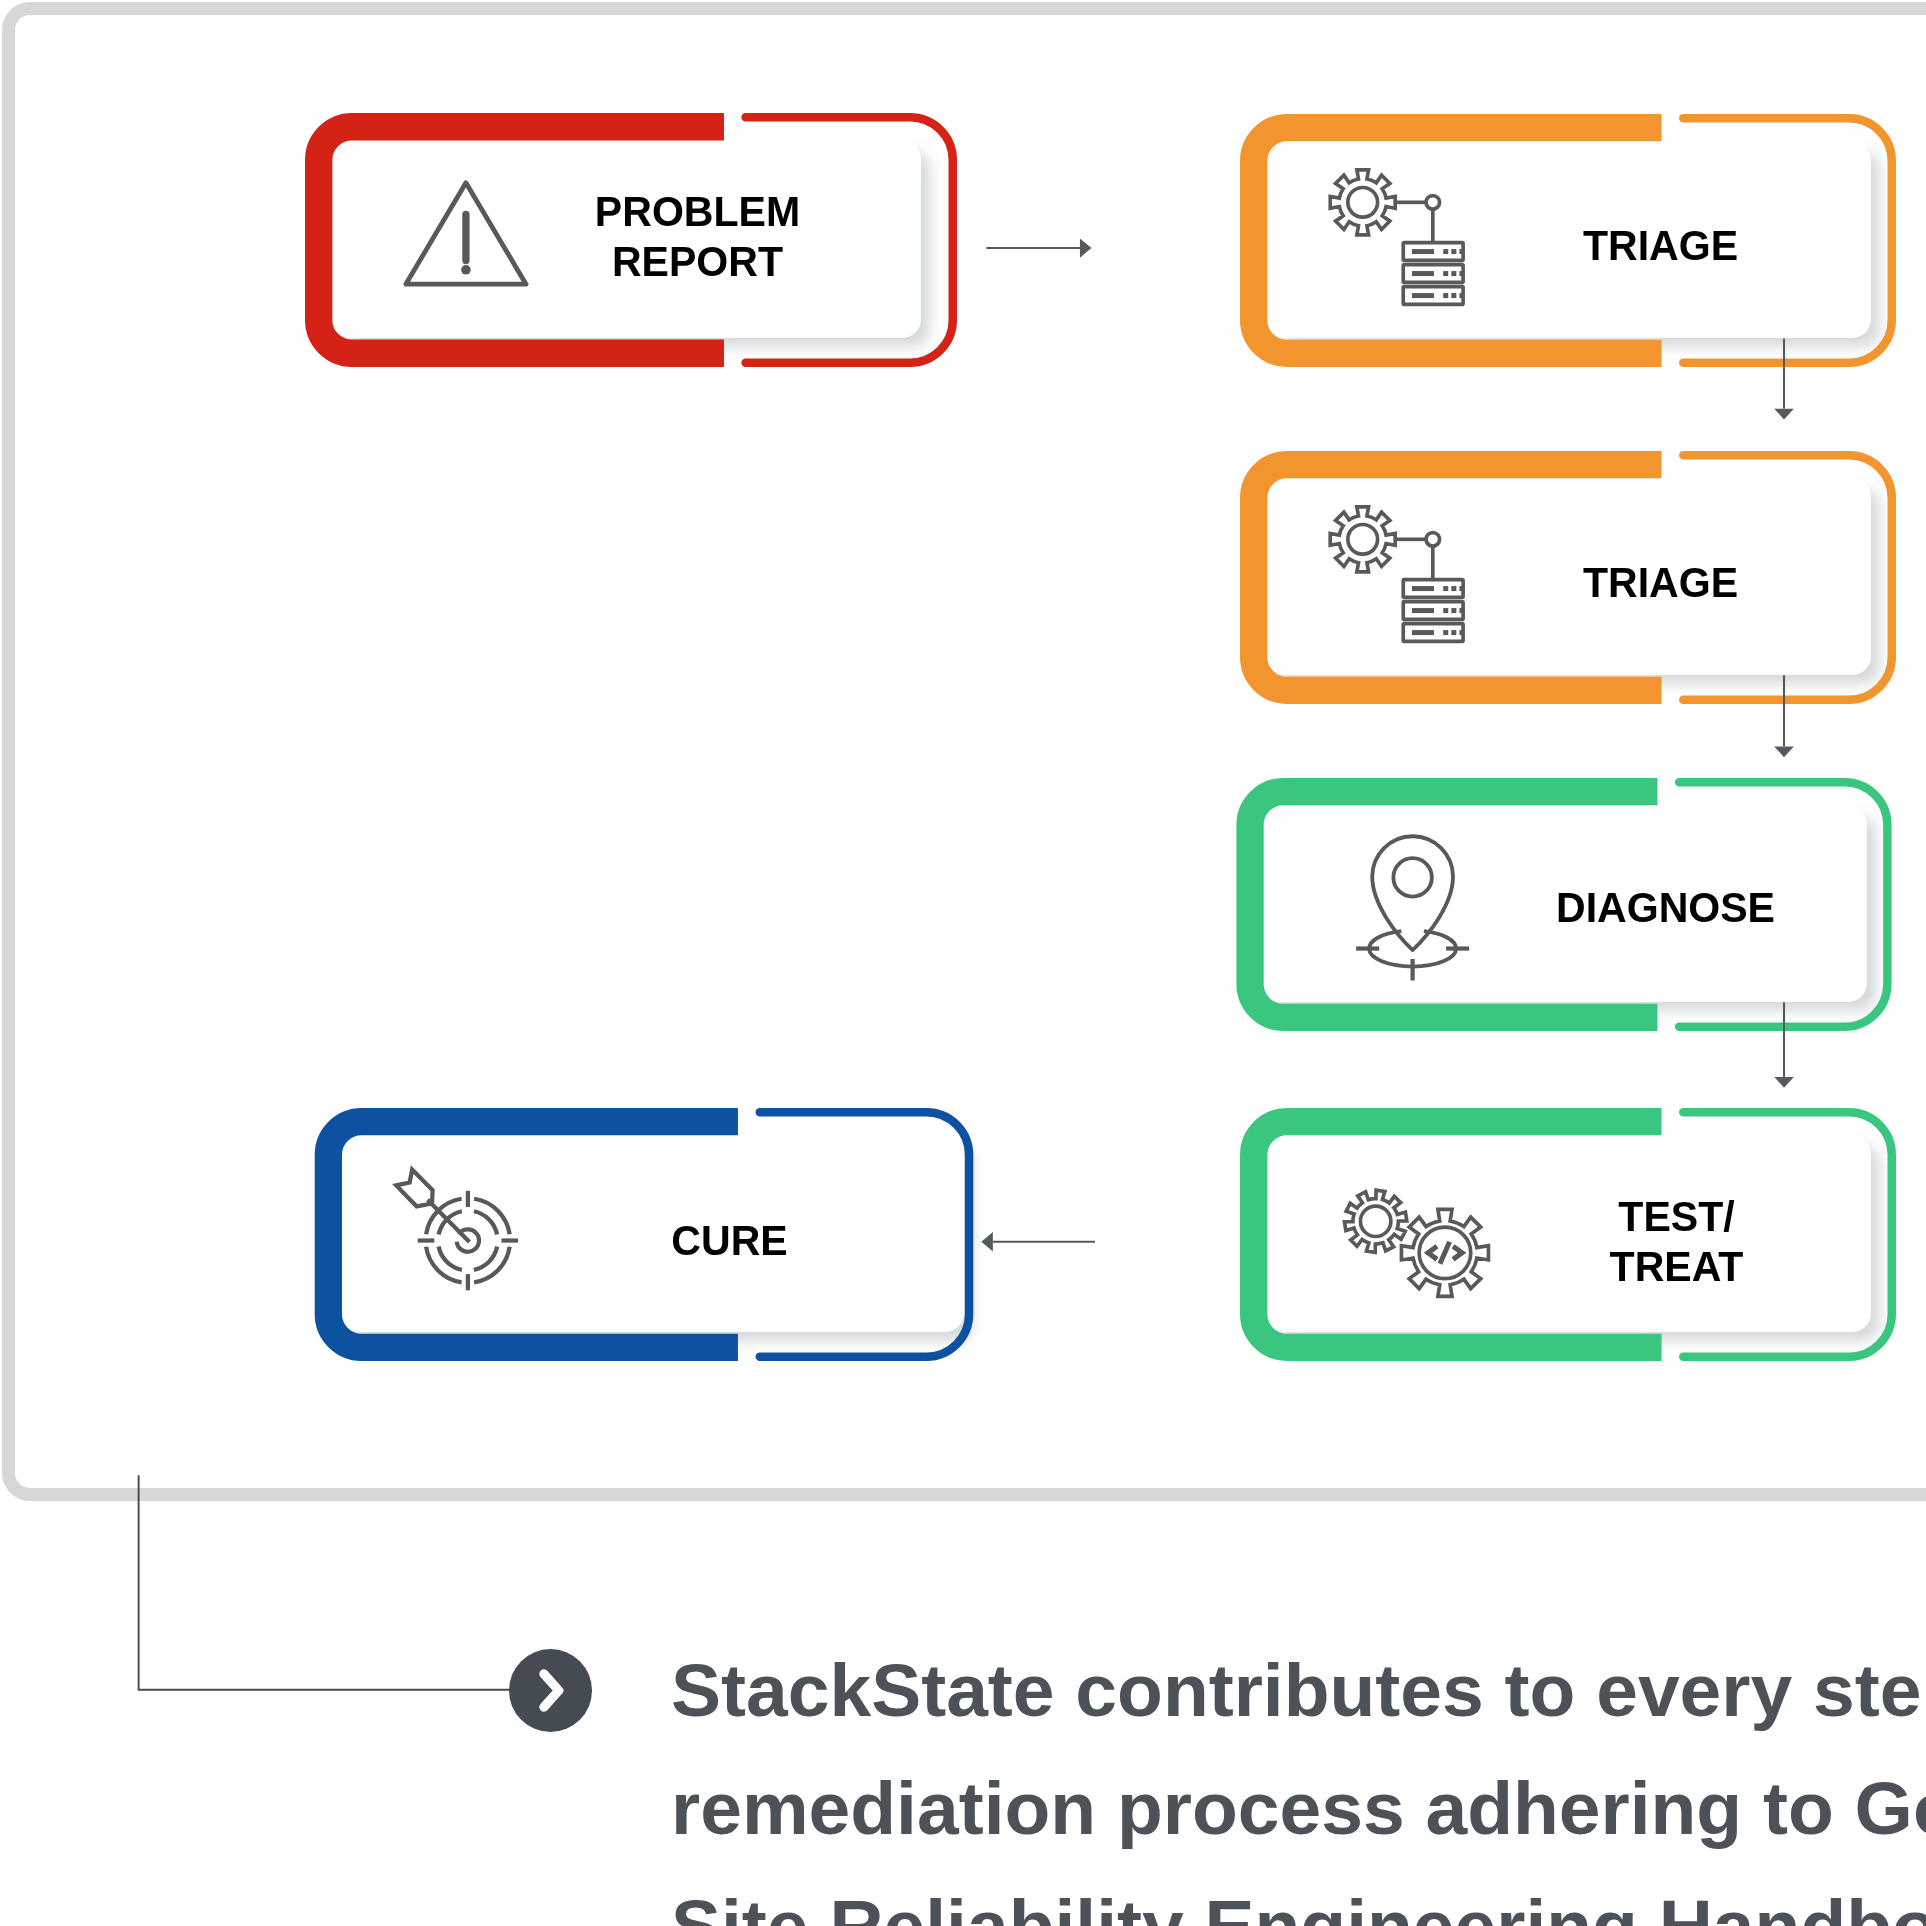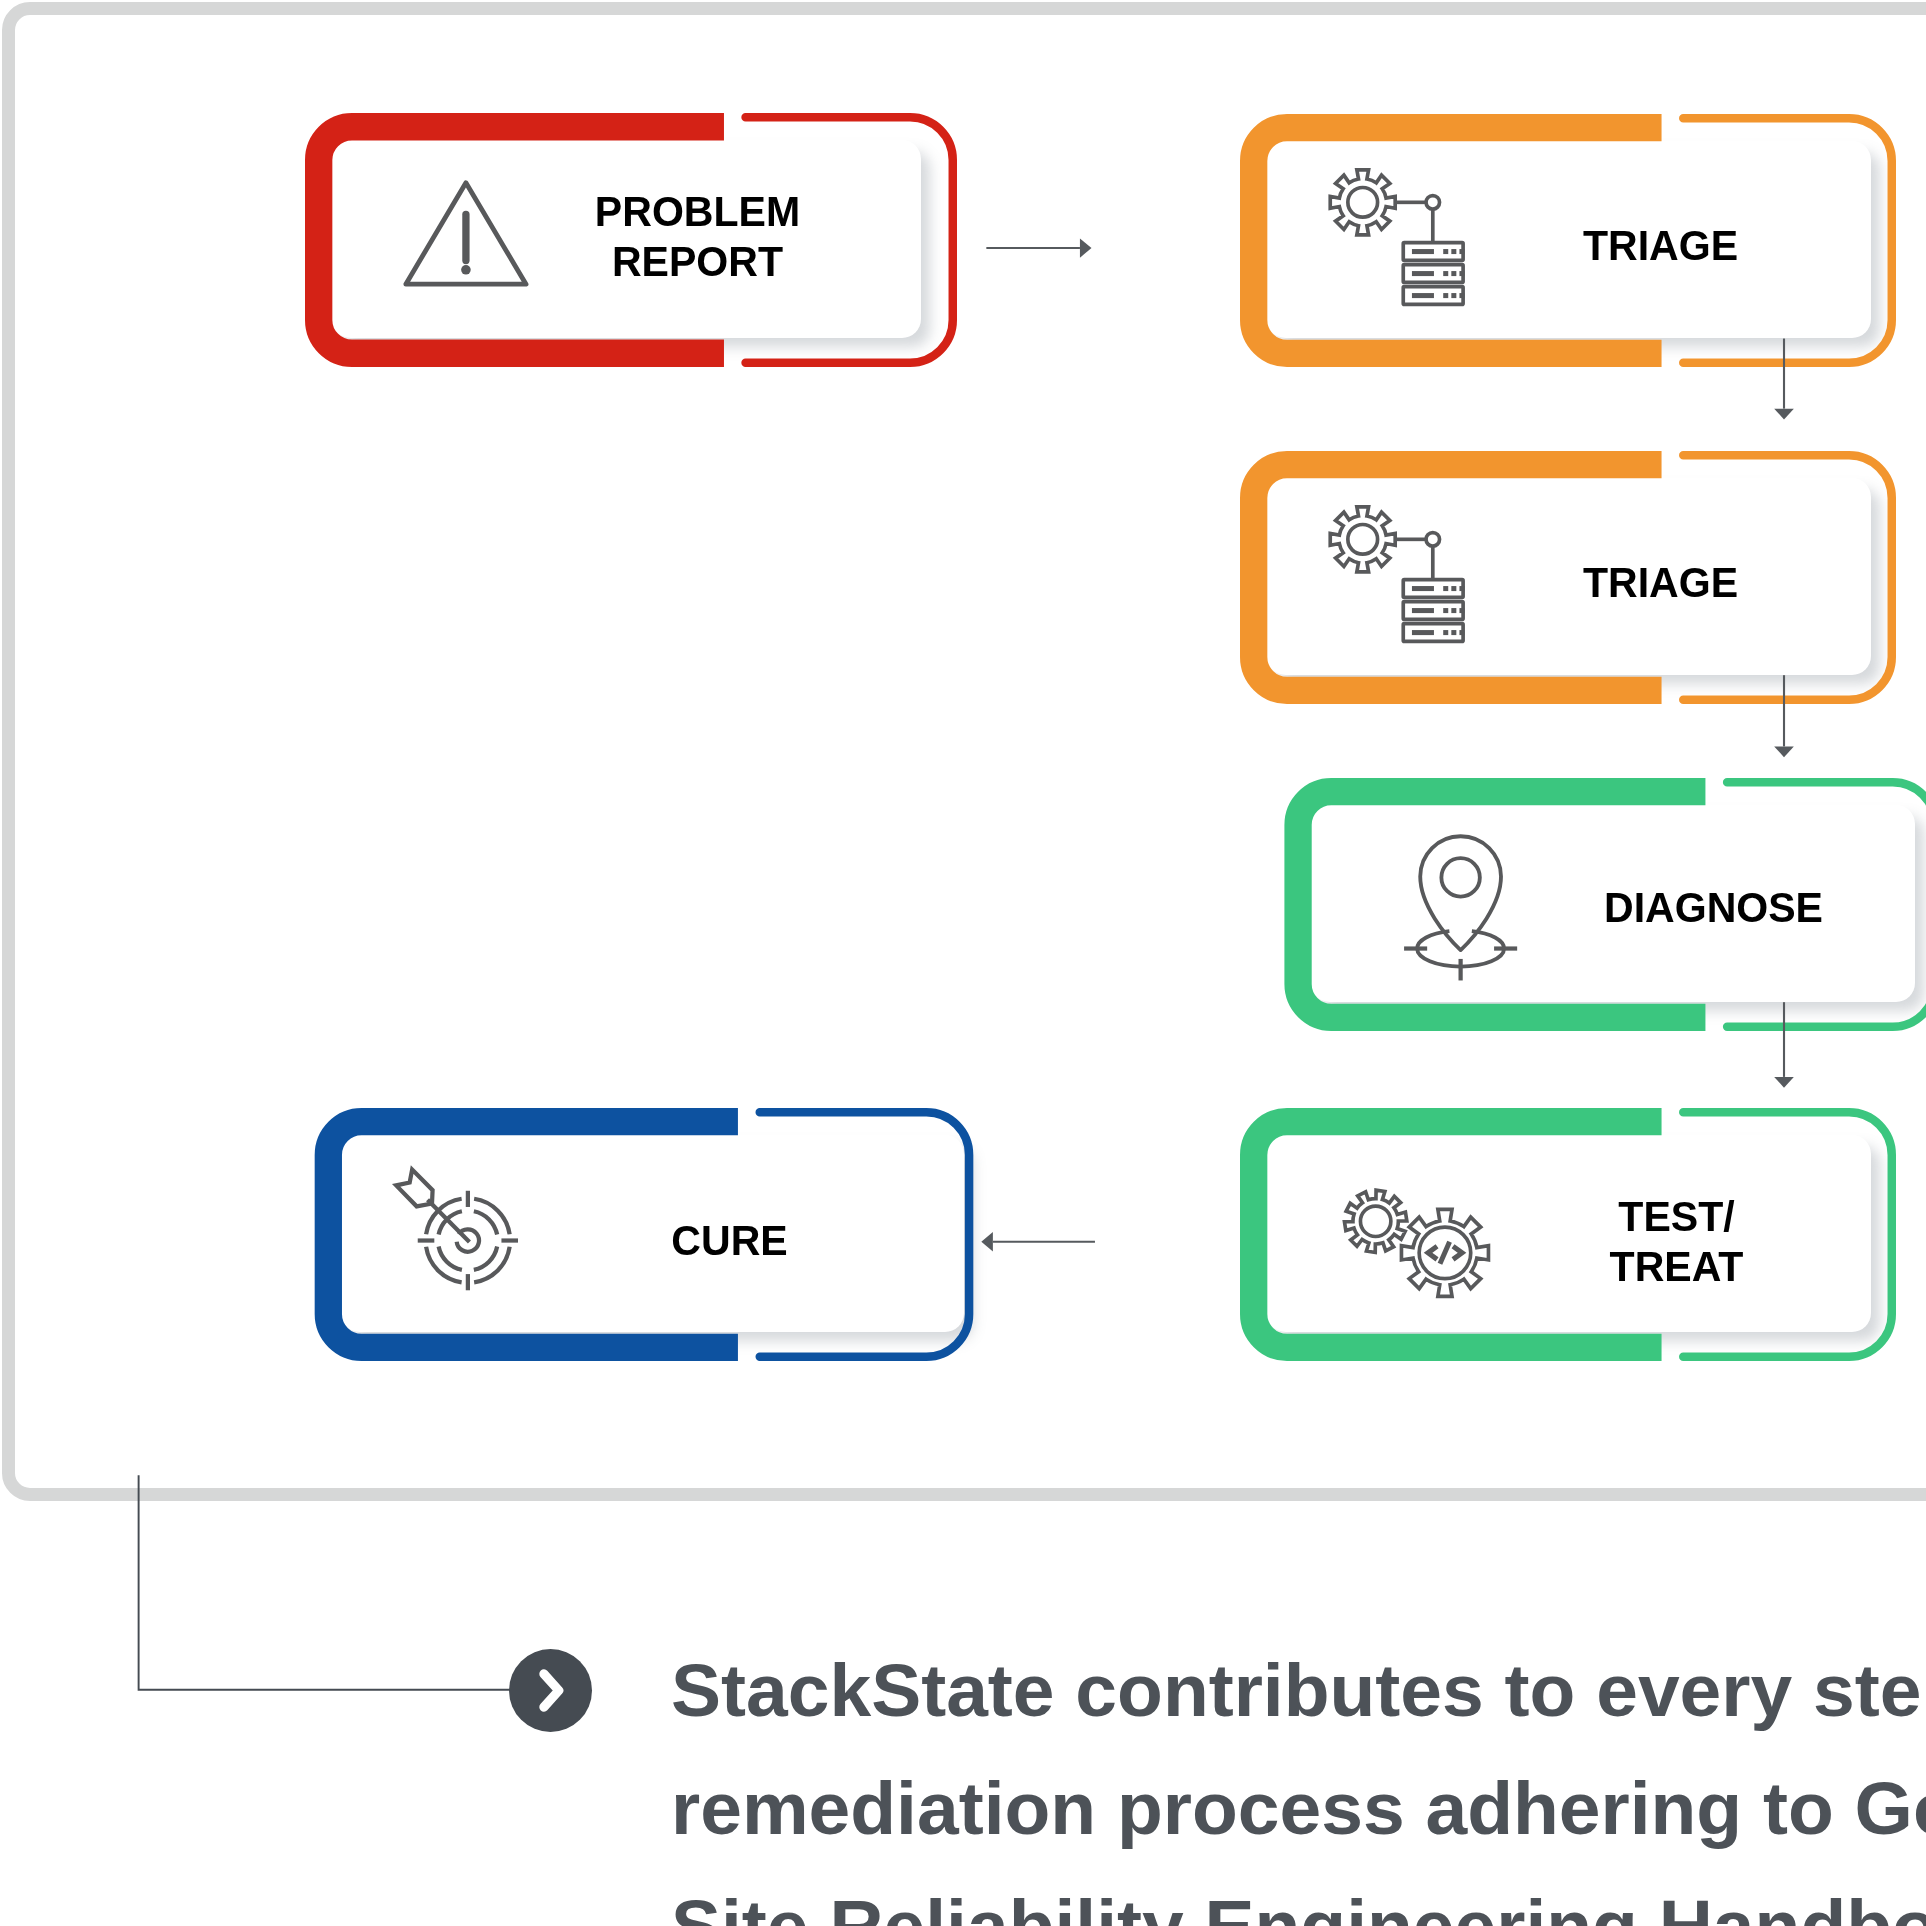--- a/index.html
+++ b/index.html
@@ -119,21 +119,21 @@
           <rect x="343" y="272" width="13" height="13"></rect>
           <rect x="220" y="329" width="57" height="13"></rect>
           <rect x="301" y="329" width="13" height="13"></rect>
           <rect x="322" y="329" width="13" height="13"></rect>
           <rect x="343" y="329" width="13" height="13"></rect>
         </g>
       </svg>
     </div>
 <div class="label" style="left:228px;top:107px;width:385px;height:50px;font-size:43px;line-height:1.153;transform:scaleX(0.955)"><span>TRIAGE</span></div>
 </div>
-<div class="card" id="card-diagnose" style="left:1284px;top:778px;width:564px;height:253px">
+<div class="card" id="card-diagnose" style="left:1236px;top:778px;width:564px;height:253px">
 <div class="inner" style="left:27px;top:27px;width:604px;height:197px"></div>
 <svg class="frame" width="656" height="253" viewBox="0 0 1704 658">
       <path d="M1095.0 35.5H122.0A86.5 86.5 0 0 0 35.5 122.0V536.0A86.5 86.5 0 0 0 122.0 622.5H1095.0" fill="none" stroke="#3bc67f" stroke-width="71" stroke-linecap="butt"></path>
       <path d="M1151.4 11.0H1582.0A111.0 111.0 0 0 1 1693.0 122.0V536.0A111.0 111.0 0 0 1 1582.0 647.0H1151.4" fill="none" stroke="#3bc67f" stroke-width="22" stroke-linecap="round"></path>
     </svg>
 <div class="icon" style="left:119px;top:54px;width:116px;height:150px">
       <svg viewBox="0 0 300 390">
         <g fill="none" stroke="#58595b" stroke-width="10" stroke-linejoin="round" stroke-linecap="butt">
           <path d="M36 303 A113 47 0 0 1 119.8 257.6"></path>
           <path d="M178.2 257.6 A113 47 0 0 1 262 303"></path>

